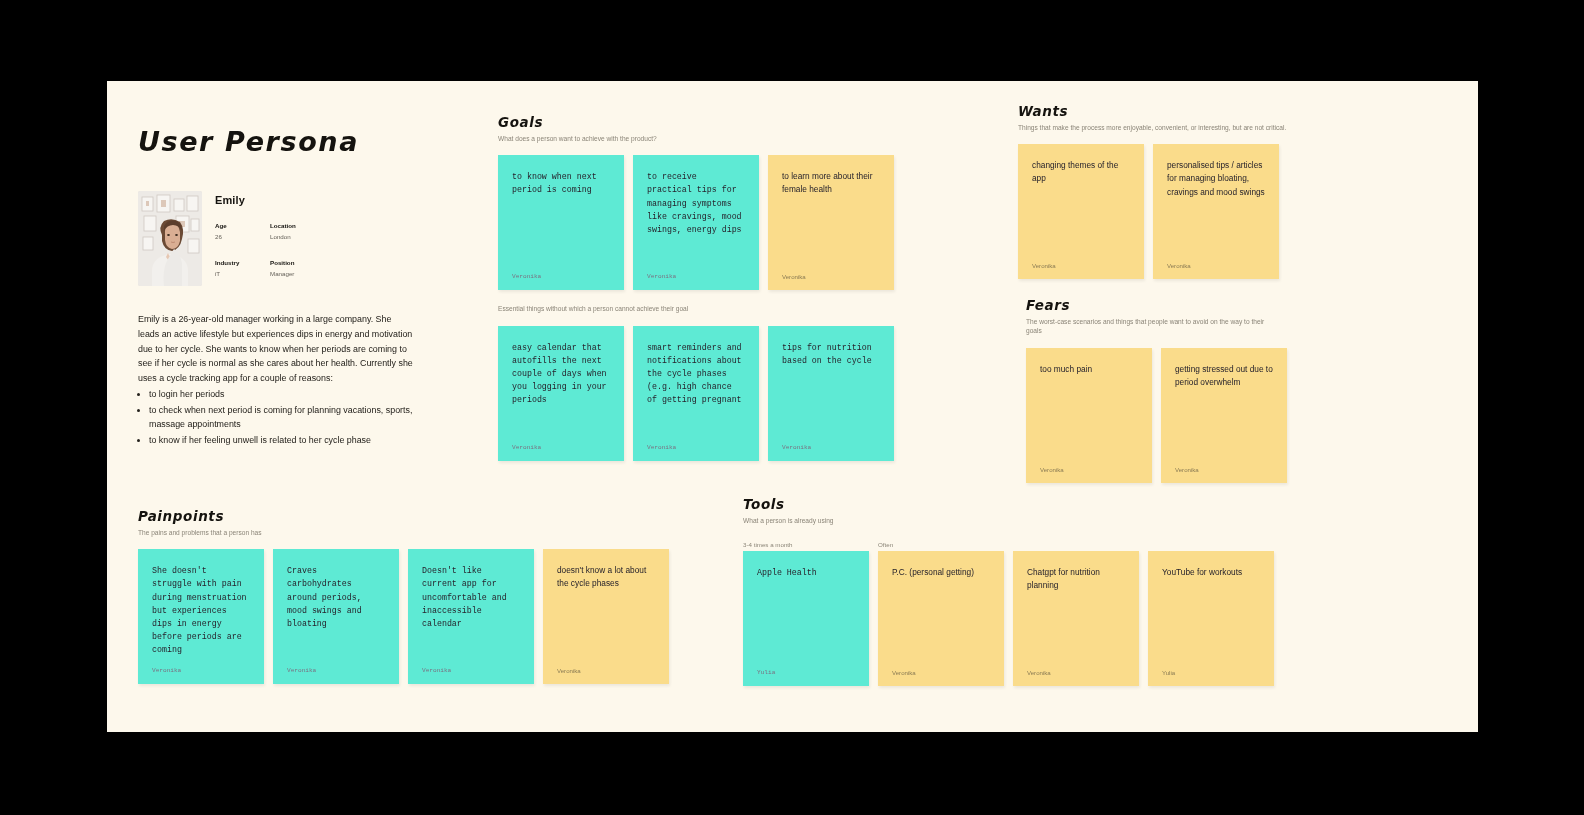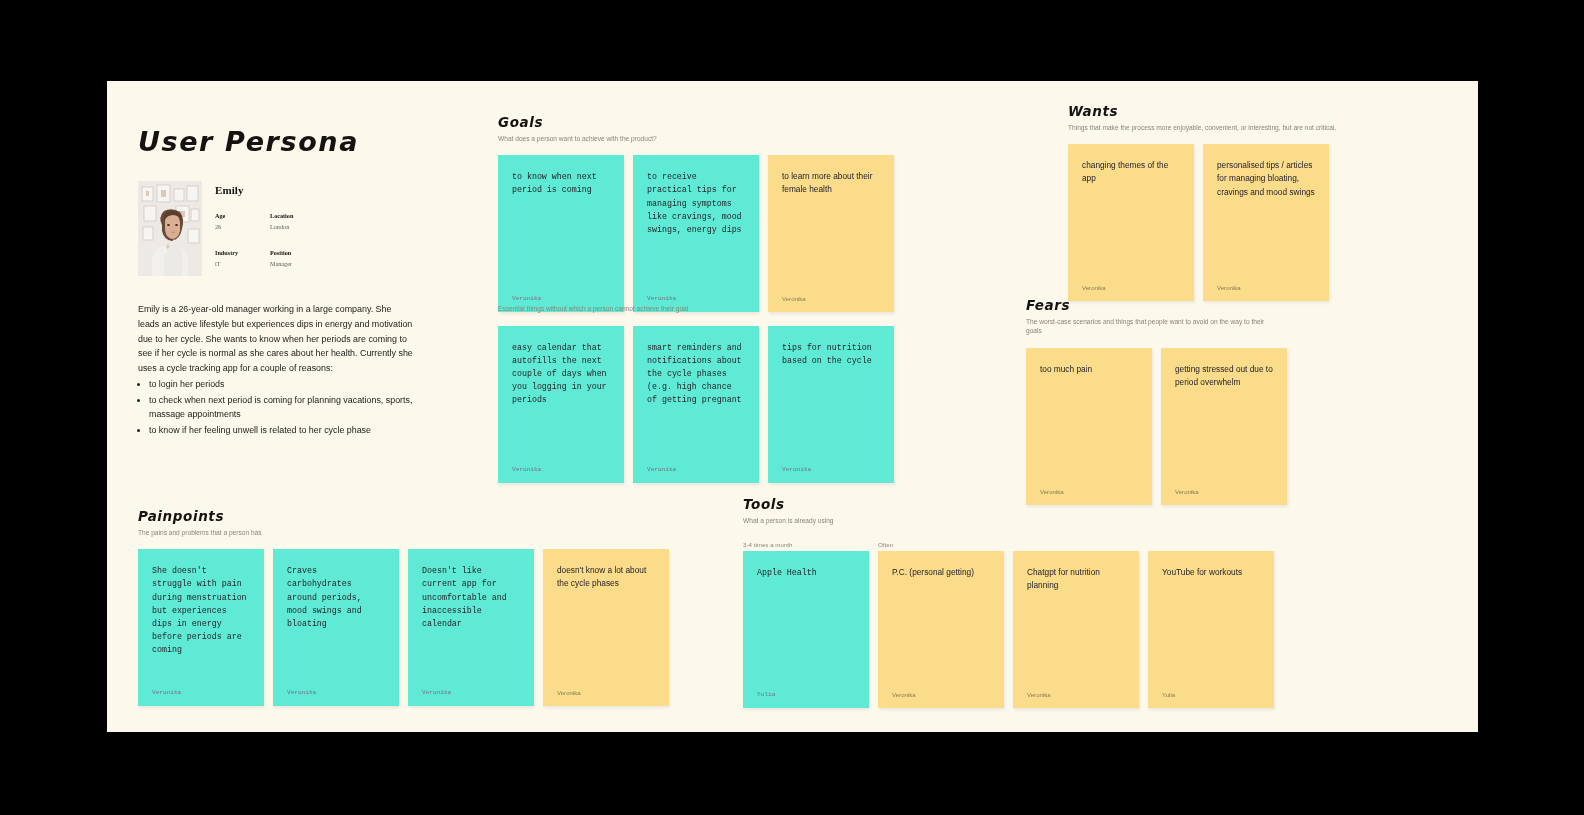--- a/index.html
+++ b/index.html
@@ -44,21 +44,21 @@
 
   #persona-title {
     font-family: "DejaVu Sans", sans-serif;
     font-style: italic;
     font-weight: 700;
     font-size: 27px;
     letter-spacing: 1.6px;
     color: #15130F;
   }
 
-  #persona-card { display: flex; margin-top: 24px; font-family: Liberation Serif, serif; }
+  #persona-card { display: flex; margin-top: 34px; }
 
   #avatar {
     width: 64px;
     height: 95px;
     flex: 0 0 64px;
     border-radius: 2px;
     overflow: hidden;
     background: #E7E2DC;
   }
 
@@ -98,21 +98,21 @@
   }
   #bio-list { margin: 1px 0 0 11px; }
   #bio-list li { margin-top: 1px; }
 
   
   .section { position: absolute; }
   .notes-row { display: flex; gap: 9px; margin-top: 12px; }
 
   .note {
     width: 126px;
-    height: 157px;
+    height: 135px;
     position: relative;
     padding: 15px 14px 0 14px;
     box-shadow: 1px 2px 3px rgba(0,0,0,0.07);
   }
   .note.purple { background: #5eead4; font-family: Liberation Mono, monospace; }
   .note.yellow { background: #FADC8B; }
 
   .note-text {
     font-size: 8.3px;
     line-height: 1.58;
@@ -136,21 +136,21 @@
   .freq-label {
     width: 126px;
     font-size: 6.2px;
     color: #8B8578;
   }
   .freq-row + .notes-row { margin-top: 3px; }
 
   
   #sec-goals      { left: 391px; top: 34px; }
   #sec-needs      { left: 391px; top: 219px; }
-  #sec-wants      { left: 961px; top: 23px; }
+  #sec-wants      { left: 911px; top: 23px; }
   #sec-fears      { left: 919px; top: 217px; }
   #sec-painpoints { left: 31px;  top: 428px; }
   #sec-tools      { left: 636px; top: 416px; }
 
   #sec-fears .sec-sub { max-width: 250px; }
   #sec-wants .sec-sub { max-width: 300px; }
 </style>
 </head>
 <body>
 

